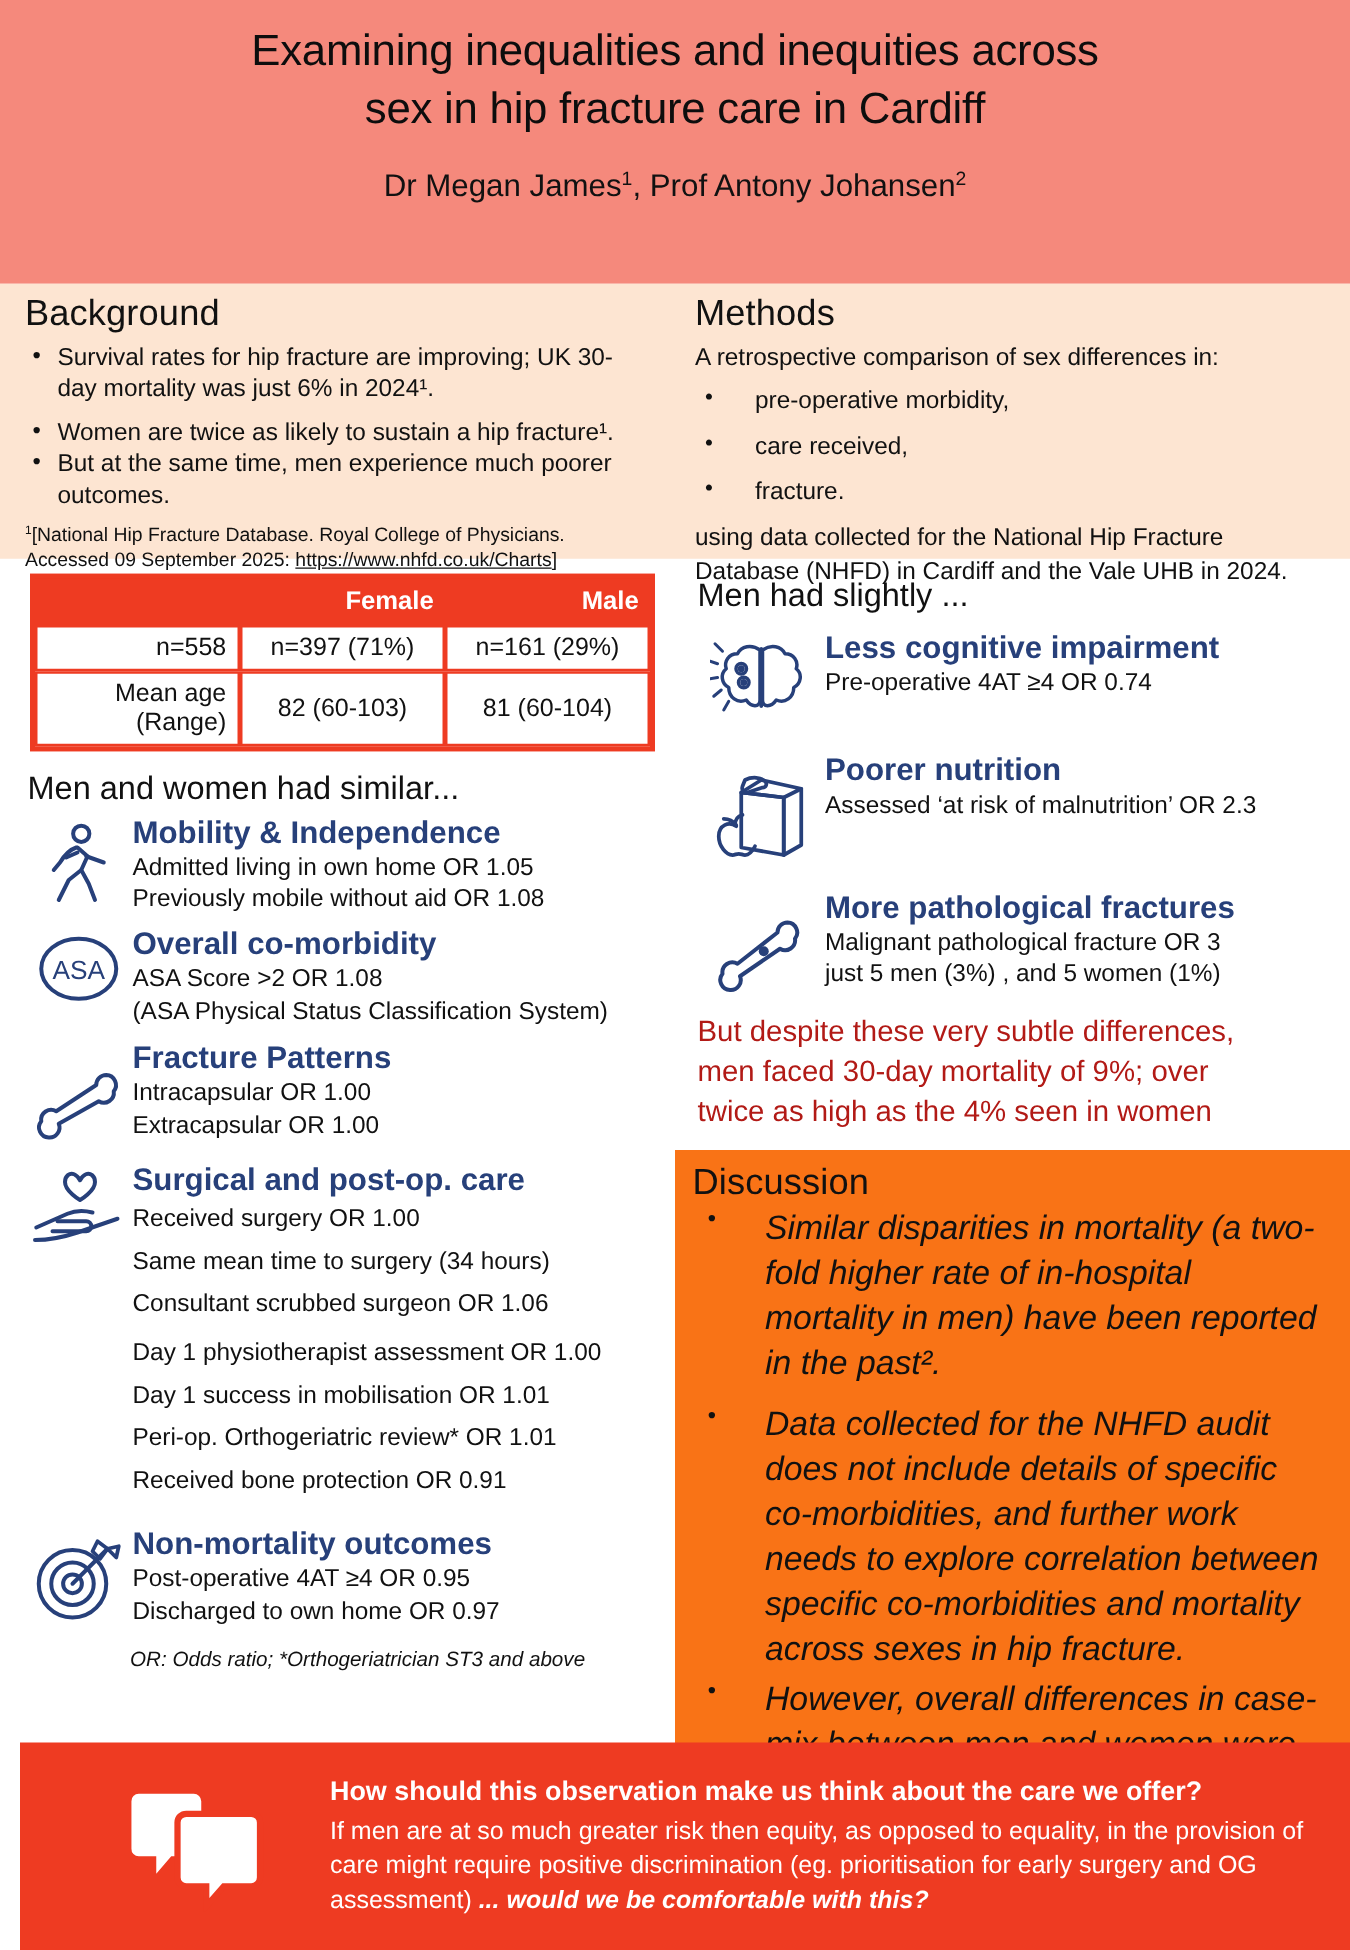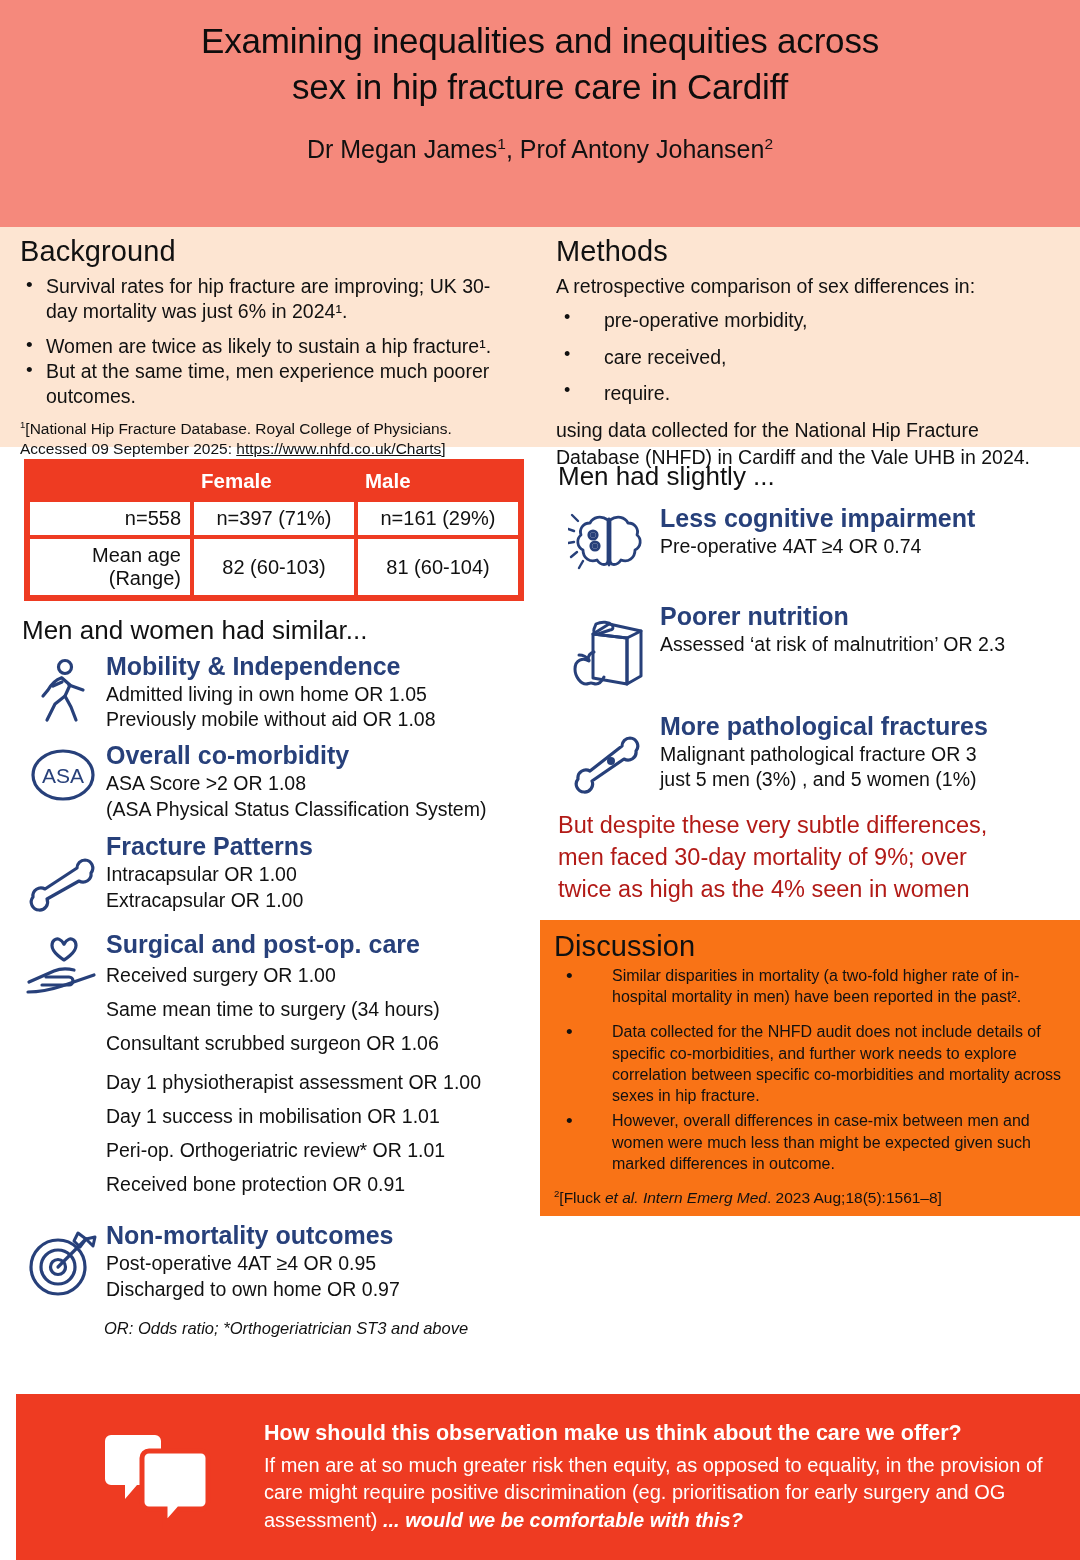--- a/index.html
+++ b/index.html
@@ -114,21 +114,21 @@
   table.demo th,table.demo td{
     padding:5px 9px;
     font-size:20px;
     background:#ffffff;
     border:2px solid #EE3B22;
   }
   table.demo thead th{
     background:#EE3B22;
     color:#ffffff;
     font-weight:bold;
-    text-align:left;
+    text-align:right;
     border:none;
     padding:6px 9px 7px;
     font-size:20.5px;
   }
   table.demo thead th.blank{background:#EE3B22;}
   td.rowlab{text-align:right;}
   td.val{text-align:center;}
 
   .grouphead{
     font-size:26px;
@@ -170,21 +170,21 @@
     box-sizing:border-box;
     padding:10px 18px 8px 14px;
     margin-top:14px;
     width:540px;
     margin-left:-16px;
   }
   .discbox .sechead{margin-bottom:2px;}
   ul.dbul{margin:0;padding:0;list-style:none;}
   ul.dbul li{
     position:relative;padding-left:58px;margin-bottom:14px;
-    font-size:16px;line-height:1.33;
+    font-size:27px;line-height:1.33;font-style:italic;
   }
   ul.dbul li:before{content:"•";position:absolute;left:12px;top:-2px;font-size:19px;}
   .discfoot{font-size:15.5px;line-height:1.25;margin-top:6px;}
   .discfoot i{font-style:italic;}
 
   
   .footer{
     position:absolute;left:16px;bottom:0;
     width:1080px;height:166px;
     background:#EE3B22;
@@ -227,21 +227,21 @@
         <sup>1</sup><span>[National Hip Fracture Database. Royal College of Physicians. Accessed 09 September 2025: </span><a href="#">https://www.nhfd.co.uk/Charts</a><span>]</span>
       </div>
     </div>
 
     <div class="mcol">
       <h2 class="sechead">Methods</h2>
       <p class="mintro">A retrospective comparison of sex differences in:</p>
       <ul class="mbul">
         <li>pre-operative morbidity,</li>
         <li>care received,</li>
-        <li>require.</li>
+        <li>fracture.</li>
       </ul>
       <div class="mouter">using data collected for the National Hip Fracture Database (NHFD) in Cardiff and the Vale UHB in 2024.</div>
     </div>
   </div>
 
   <div class="main">
 
     <div class="left">
 
       <table class="demo">

